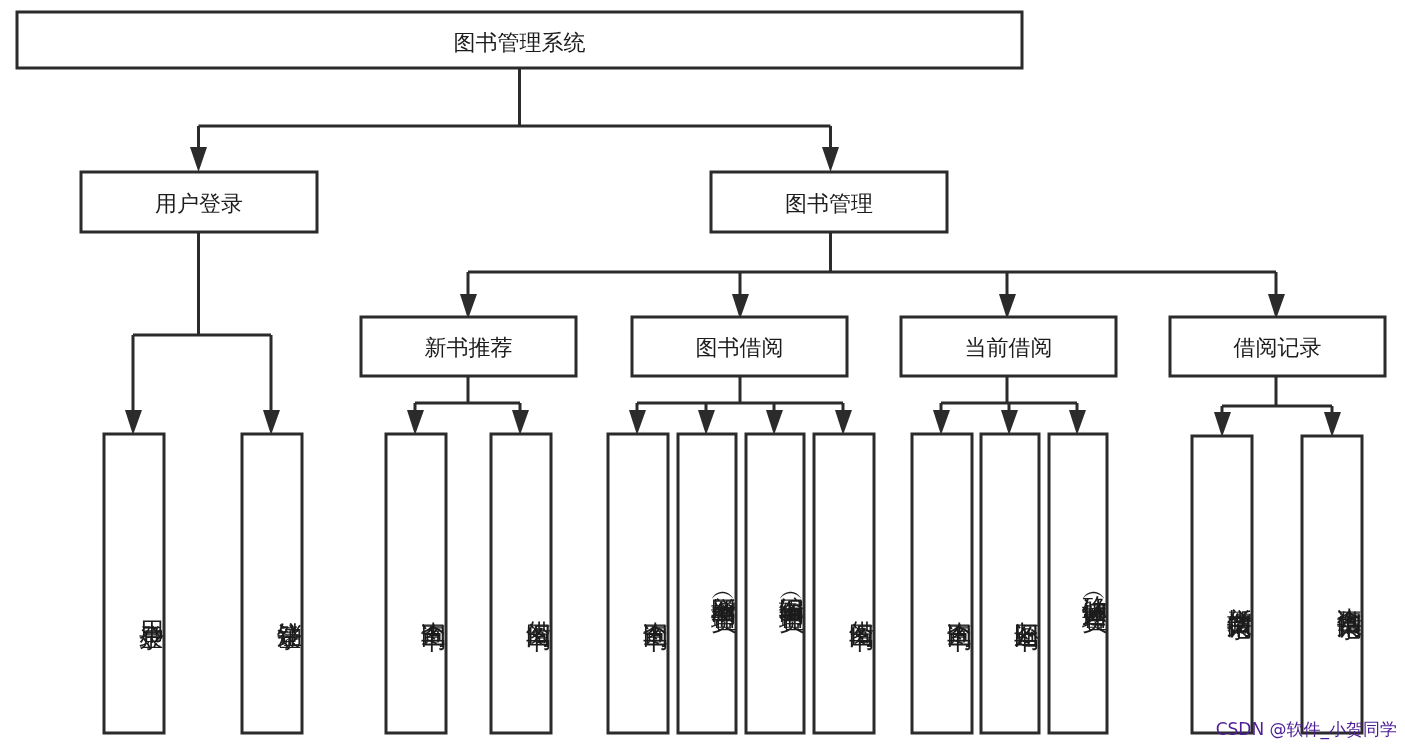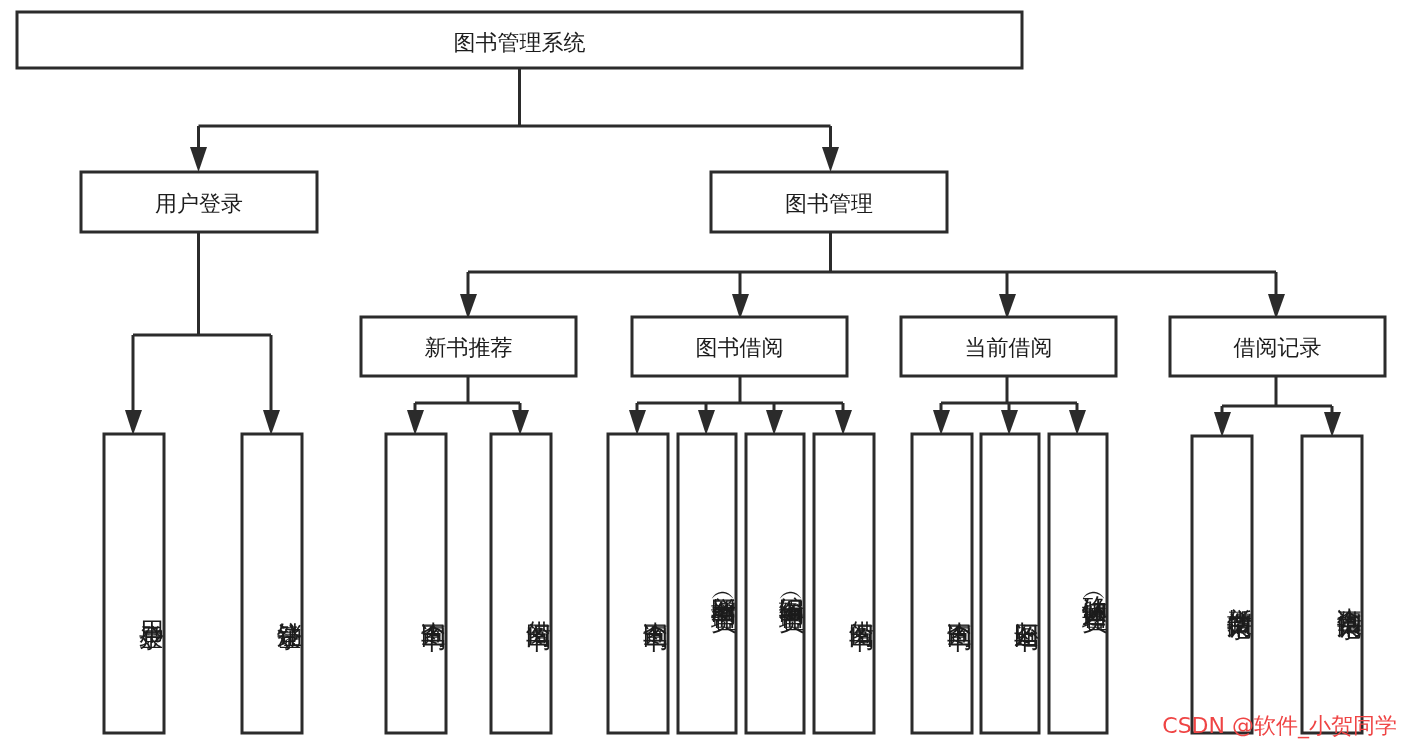--- a/index.html
+++ b/index.html
@@ -61,22 +61,22 @@
     color: #1c1c1c;
     white-space: nowrap;
     pointer-events: none;
     user-select: none;
   }
   .watermark {
     position: absolute;
     right: 8px;
     bottom: 6px;
     font-family: "DejaVu Sans", "Liberation Sans", sans-serif;
-    font-size: 22px;
-    color: #ef4444;
+    font-size: 17px;
+    color: #4c1d95;
     white-space: nowrap;
     user-select: none;
   }
 </style>
 </head>
 <body>
 
 <div id="diagram-root">
 
   <svg id="tree-svg" viewBox="0 0 1405 747">

